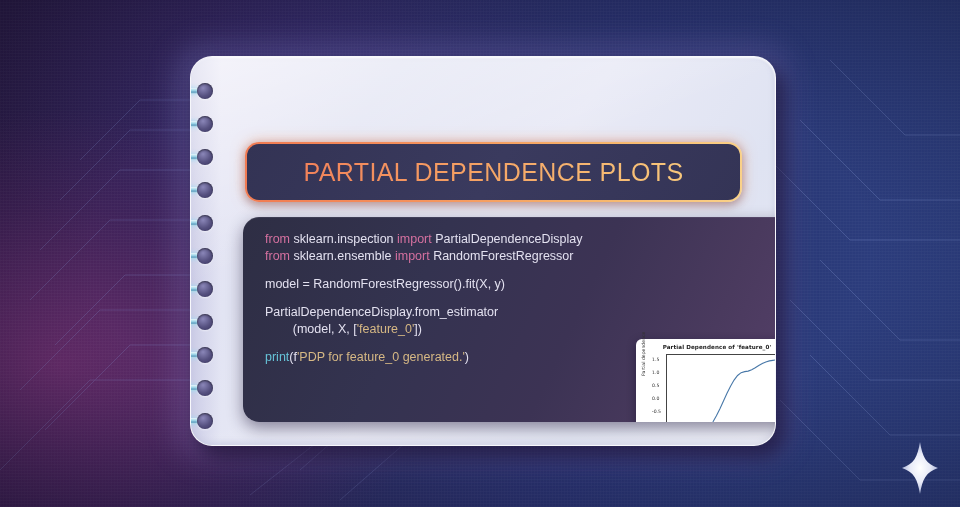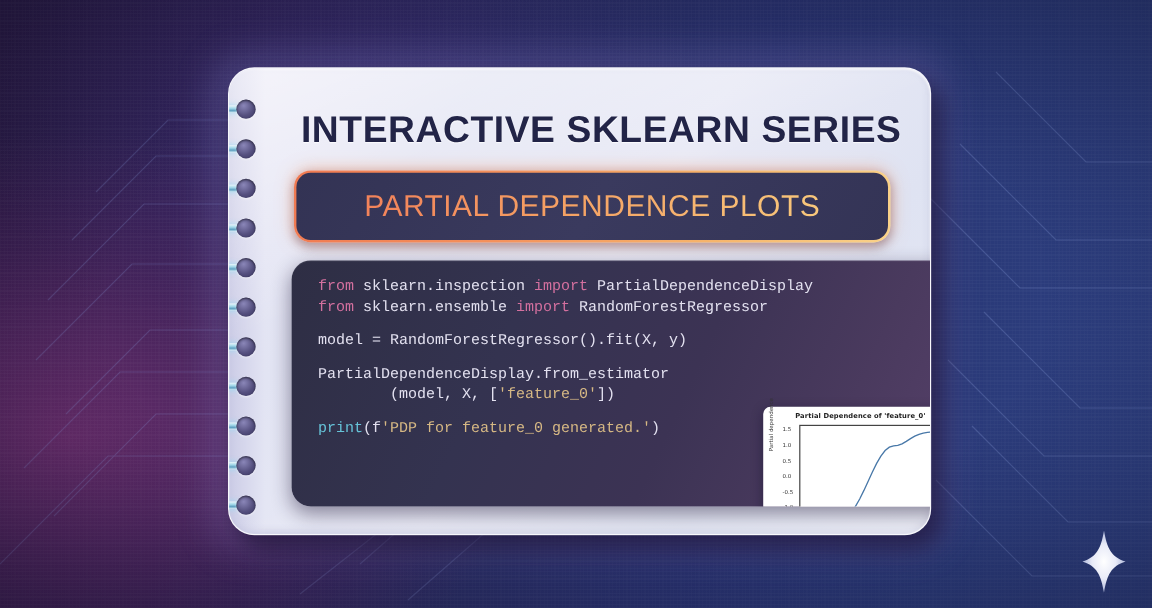--- a/index.html
+++ b/index.html
@@ -115,21 +115,21 @@
   
   #code-panel {
     position:absolute; left:0px; top:160px; width:558px; height:205px;
     border-radius:16px;
     background:linear-gradient(115deg, #2e2e44 0%, #343350 32%, #3c3354 58%, #4a3a5e 80%, #56406a 100%);
     box-shadow:0 6px 16px rgba(20,12,45,.45), inset 0 1px 0 rgba(255,255,255,.07);
     overflow:hidden;
   }
   #code-text {
     position:absolute; left:22px; top:14px;
-    font-family:Liberation Mono, monospace;
+    font-family:Liberation Sans, sans-serif;
     font-size:12.5px; line-height:17px;
     color:#e3e1f0;
     white-space:pre;
   }
   .kw { color:#d4709f; }
   .fn { color:#66c3d8; }
   .str { color:#d6b884; }
   .blank { display:block; height:11px; }
 
   
@@ -204,21 +204,20 @@
 
 <div id="notebook">
   <div class="nb-glow"></div>
   <div class="nb-shadow"></div>
   <div class="nb-body">
     <div class="nb-leftstrip"></div>
     <div class="nb-sheen"></div>
 
     <div class="nb-content">
 
-      <div id="main-title">INTERACTIVE SKLEARN SERIES</div>
 
       <div id="subtitle-badge">
         <div class="inner">
           <span id="subtitle-text">PARTIAL DEPENDENCE PLOTS</span>
         </div>
       </div>
 
       <div id="code-panel">
         <div id="code-text"><div><span class="kw">from </span><span>sklearn.inspection </span><span class="kw">import </span><span>PartialDependenceDisplay</span></div><div><span class="kw">from </span><span>sklearn.ensemble </span><span class="kw">import </span><span>RandomForestRegressor</span></div><span class="blank"></span><div><span>model = RandomForestRegressor().fit(X, y)</span></div><span class="blank"></span><div><span>PartialDependenceDisplay.from_estimator</span></div><div><span>        (model, X, [</span><span class="str">'feature_0'</span><span>])</span></div><span class="blank"></span><div><span class="fn">print</span><span>(f</span><span class="str">'PDP for feature_0 generated.'</span><span>)</span></div></div>
 

